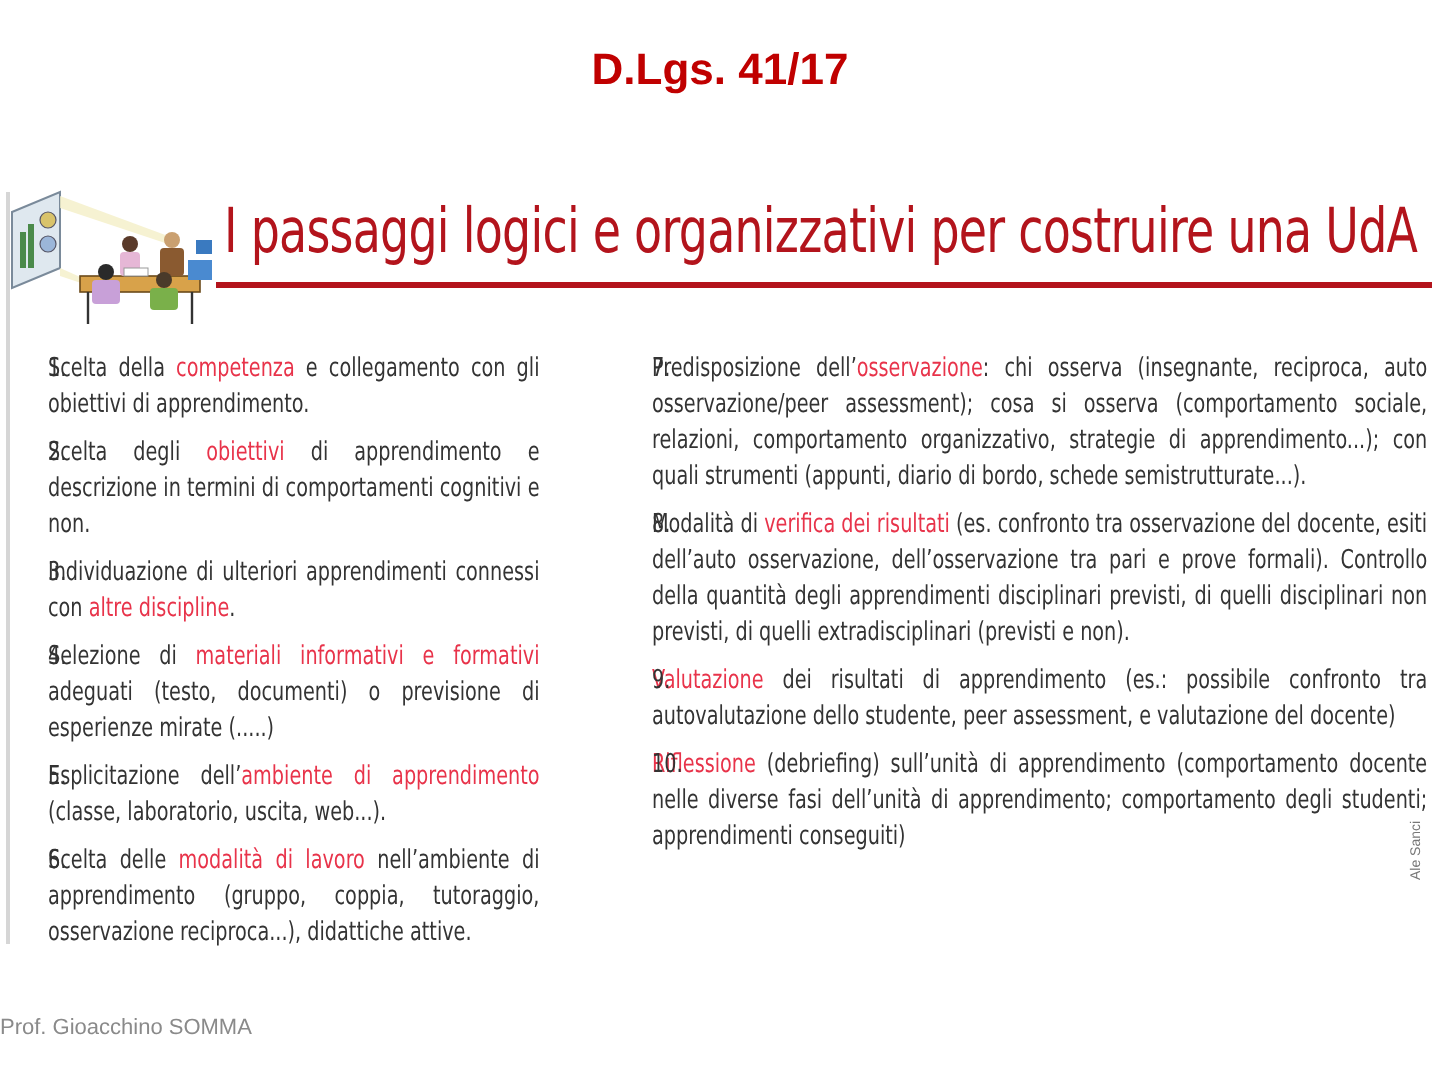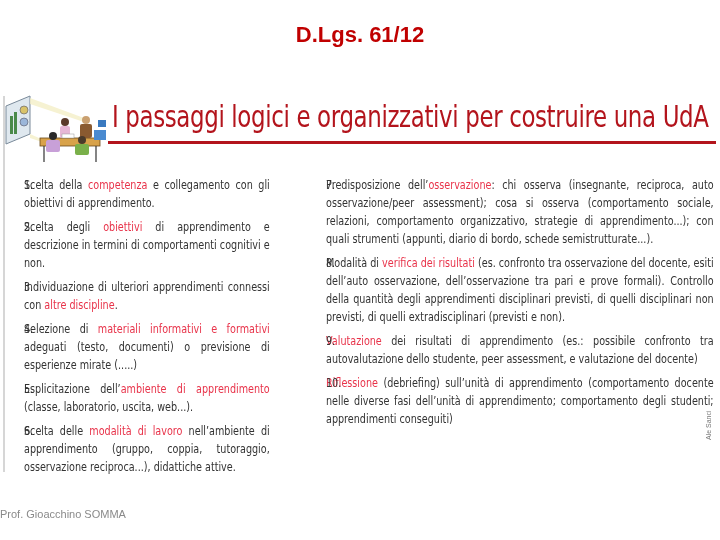--- a/index.html
+++ b/index.html
@@ -23,21 +23,21 @@
   .hl { color:#e8334a; }
   .scaled { display:block; width:135%; transform:scaleX(0.74); transform-origin:left top; }
   .watermark { position:absolute; left:705px; top:440px; font-size:7px; color:#777;
          transform:rotate(-90deg); transform-origin:left top; white-space:nowrap; }
   .footer { position:absolute; top:508px; left:0; width:720px; text-align:left; font-size:11px; color:#8a8a8a;
          font-family:"Liberation Sans", sans-serif; }
 </style>
 </head>
 <body>
 
-<div class="slide-title">D.Lgs. 61/12</div>
+<div class="slide-title">D.Lgs. 41/17</div>
 
 <div class="picture"></div>
 <div class="left-rule"></div>
 
 <svg class="clipart" viewBox="0 0 106 72">
   <polygon points="2,14 26,4 26,42 2,52" fill="#dfe8ef" stroke="#7a8a9a" stroke-width="1"></polygon>
   <rect x="6" y="24" width="3" height="18" fill="#4a8a4a"></rect>
     <rect x="10" y="20" width="3" height="22" fill="#4a8a4a"></rect>
   <circle cx="20" cy="18" r="4" fill="#d9c36a" stroke="#556" stroke-width="0.6"></circle>
   <circle cx="20" cy="30" r="4" fill="#9bb6d9" stroke="#556" stroke-width="0.6"></circle>

